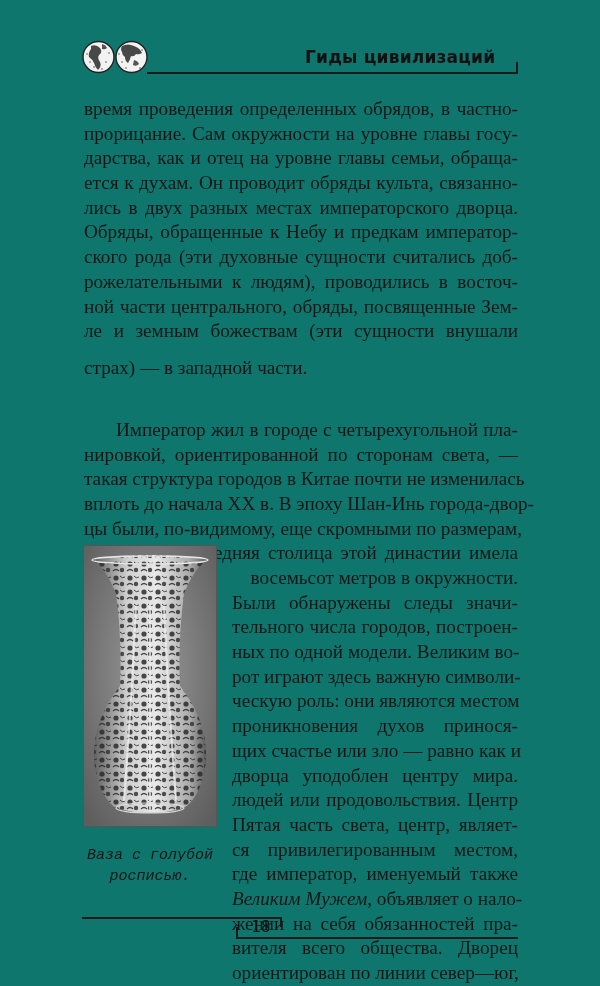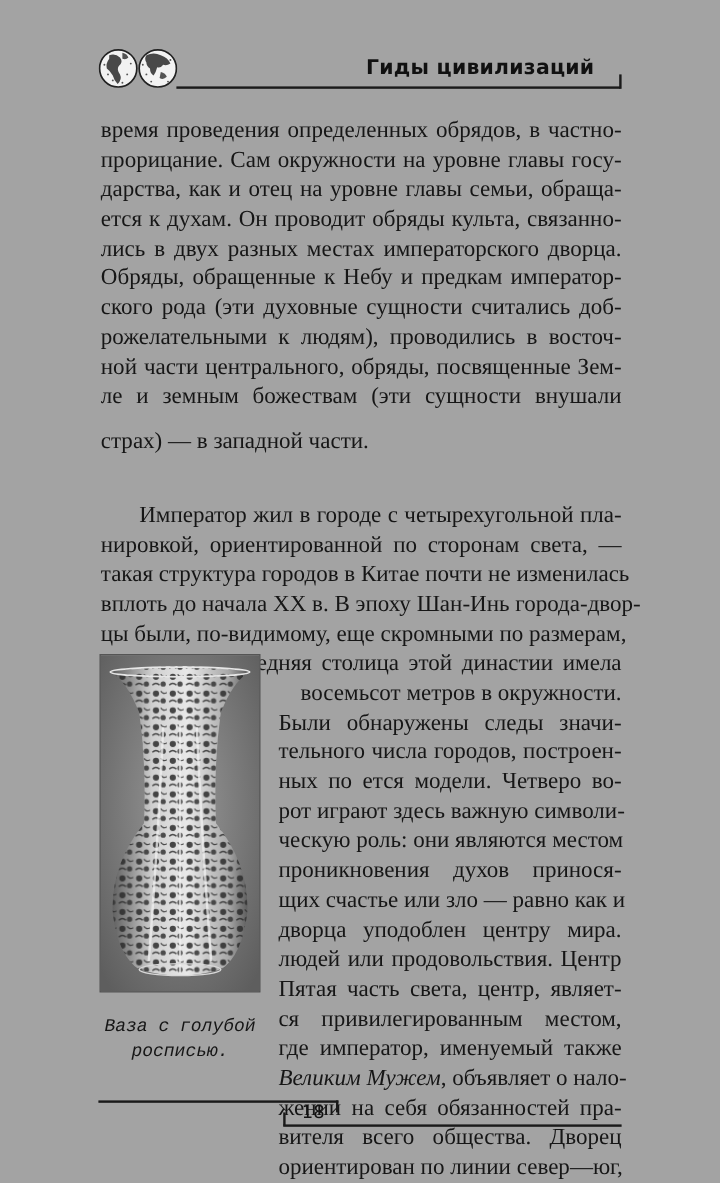--- a/index.html
+++ b/index.html
@@ -1,17 +1,17 @@
 <!DOCTYPE html>
 <html><head>
 <meta charset="utf-8">
 <style>
   html, body { margin: 0; padding: 0; background: #ffffff; }
   body { width: 600px; height: 986px; position: relative; overflow: hidden; color: #141414; }
-  .page { position: absolute; left: 0; top: 0; width: 600px; height: 986px; background: #a3a3a3; }
+  .page { position: absolute; left: 0; top: 0; width: 600px; height: 986px; background: #0f766e; }
 
   
   .header { position: absolute; left: 0; top: 0; width: 600px; height: 90px; }
   .globes { position: absolute; left: 82px; top: 40px; width: 66px; height: 34px; }
   .header-rule { position: absolute; left: 147px; top: 72px; width: 370px; height: 2px; background: #1a1a1a; }
   .header-tick { position: absolute; left: 516px; top: 62px; width: 2px; height: 12px; background: #1a1a1a; }
   .header-title { position: absolute; left: 305px; top: 47px; font-family: "DejaVu Sans", sans-serif;
                   font-weight: bold; font-size: 17px; letter-spacing: 0.2px; color: #111; white-space: nowrap; }
 
   
@@ -90,21 +90,21 @@
     <span class="line">такая структура городов в Китае почти не изменилась</span>
     <span class="line">вплоть до начала XX в. В эпоху Шан-Инь города-двор-</span>
     <span class="line">цы были, по-видимому, еще скромными по размерам,</span>
     <span class="line">поскольку последняя столица этой династии имела</span>
   </div>
 
   <div class="block-right text" style="top: 566px;">
     <span class="line right">восемьсот метров в окружности.</span>
     <span class="line">Были обнаружены следы значи-</span>
     <span class="line">тельного числа городов, построен-</span>
-    <span class="line">ных по ется модели. Четверо во-</span>
+    <span class="line">ных по одной модели. Великим во-</span>
     <span class="line">рот играют здесь важную символи-</span>
     <span class="line">ческую роль: они являются местом</span>
     <span class="line">проникновения духов принося-</span>
     <span class="line">щих счастье или зло — равно как и</span>
     <span class="line">дворца уподоблен центру мира.</span>
     <span class="line">людей или продовольствия. Центр</span>
     <span class="line">Пятая часть света, центр, являет-</span>
     <span class="line">ся привилегированным местом,</span>
     <span class="line">где император, именуемый также</span>
     <span class="line"><em class="it">Великим Мужем</em><span>, объявляет о нало-</span></span>

